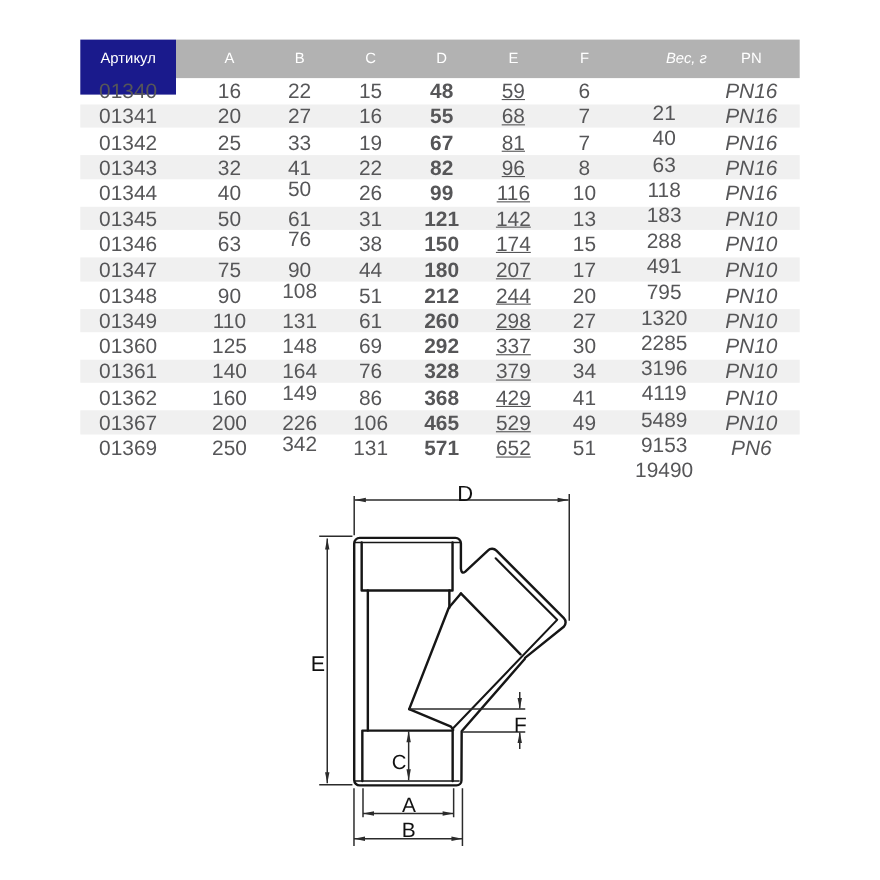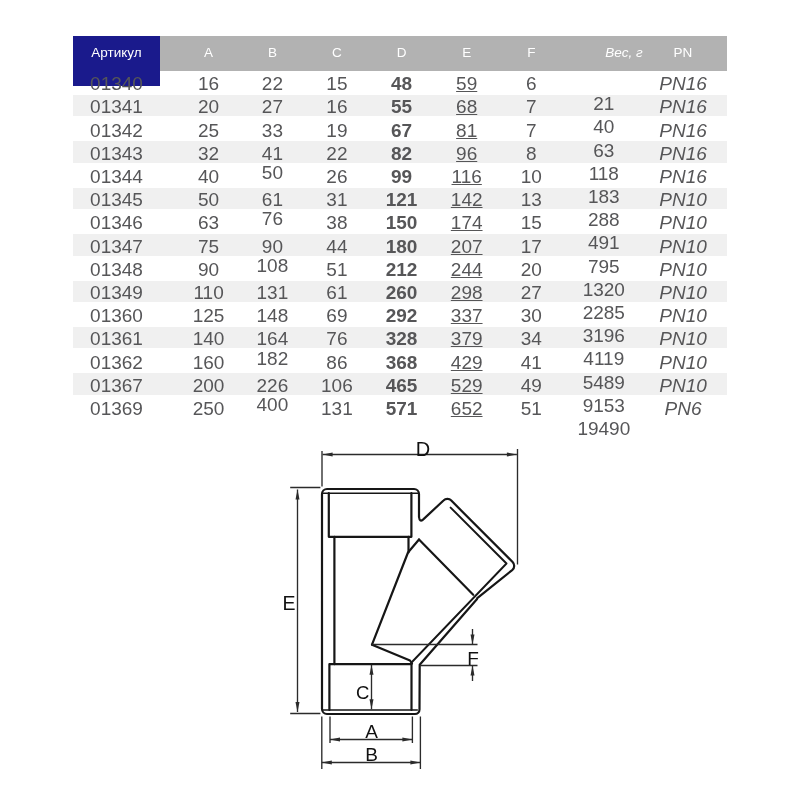--- a/index.html
+++ b/index.html
@@ -78,23 +78,23 @@
 33
 41
 <span class="r">50</span>
 61
 <span class="r">76</span>
 90
 <span class="r">108</span>
 131
 148
 164
-<span class="r">182</span>
+<span class="r">149</span>
 226
-<span class="r">400</span></div>
+<span class="r">342</span></div>
 
 <div class="col" style="left:276.9px;">15
 16
 19
 22
 26
 31
 38
 44
 51

